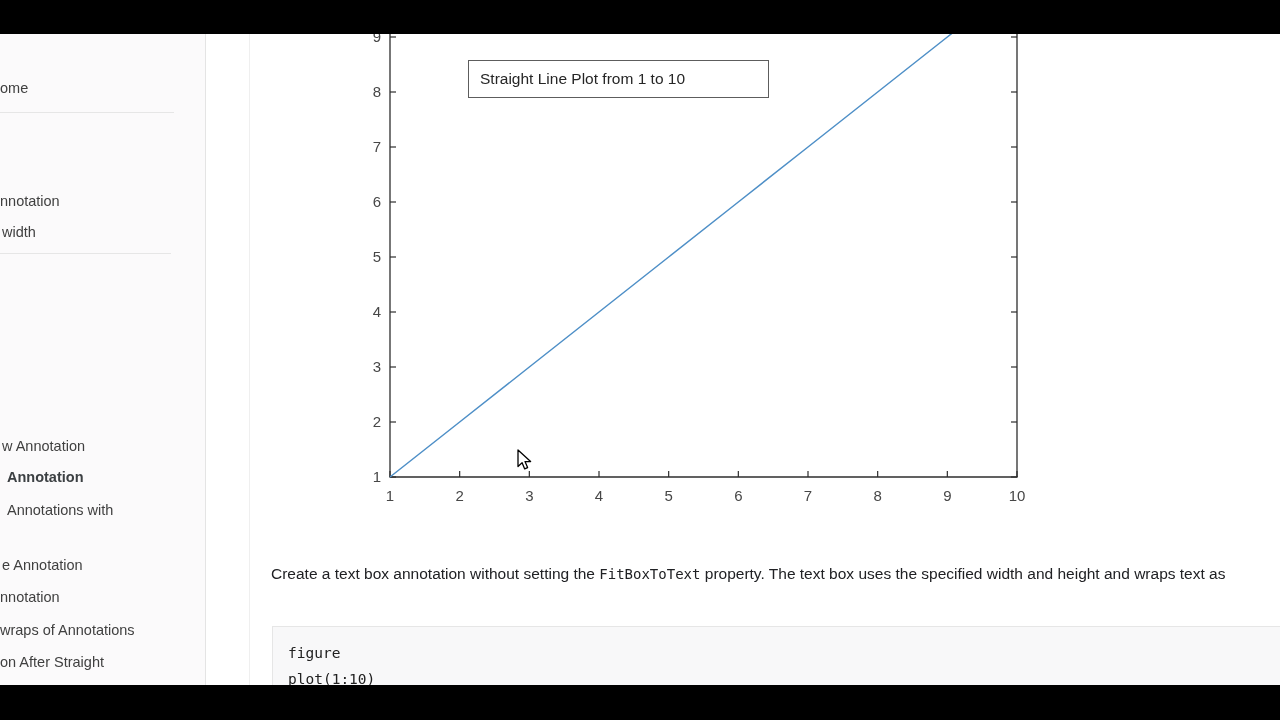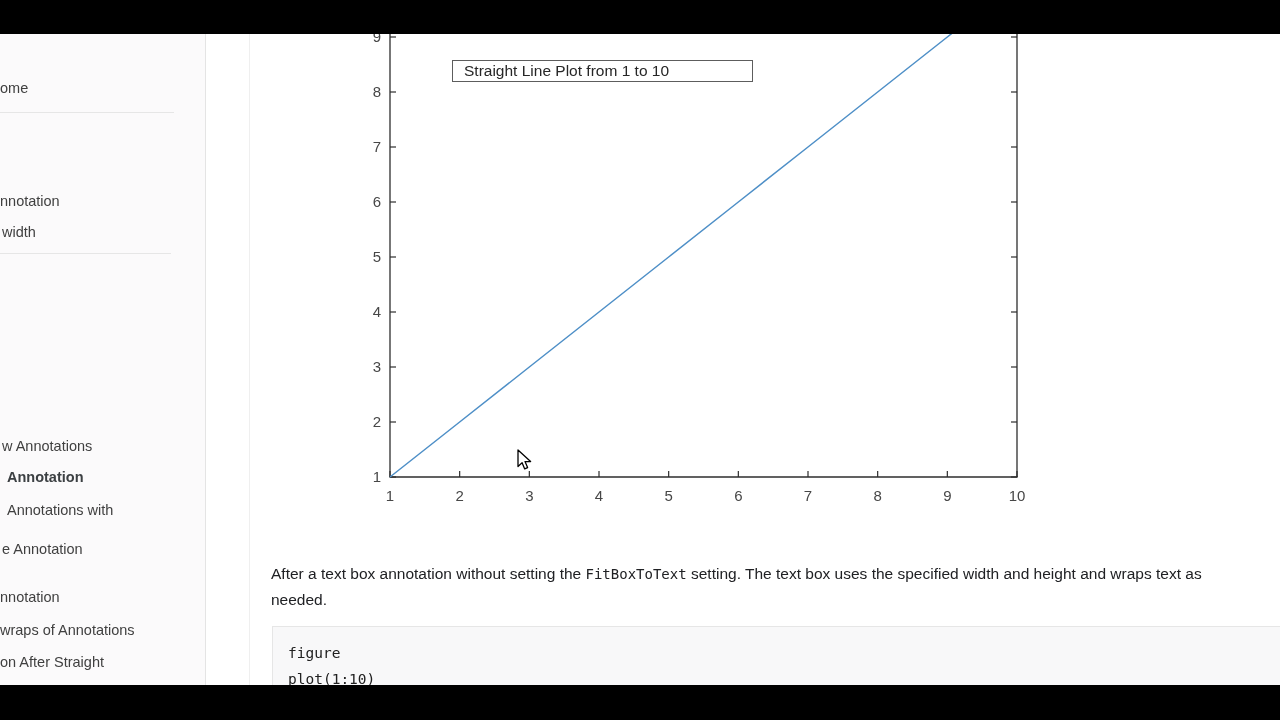--- a/index.html
+++ b/index.html
@@ -48,22 +48,22 @@
   }
 
   
   #plot-svg {
     position: absolute; left: 0; top: 34px;
     width: 1280px; height: 651px;
     z-index: 1;
   }
   .plot-annotation-box {
     position: absolute;
-    left: 452px; top: 60px;
-    width: 301px; height: 22px;
+    left: 468px; top: 60px;
+    width: 301px; height: 38px;
     border: 1.4px solid #5d5d5d;
     background: #ffffff;
     box-sizing: border-box;
     display: flex; align-items: center;
     padding-left: 11px;
     font-size: 15.5px;
     color: #262626;
     z-index: 2;
     white-space: nowrap;
   }
@@ -116,24 +116,24 @@
 
 <nav>
   <div class="sidebar-bg"></div>
   <div class="gutter-line"></div>
 
   <div class="sidebar-item" style="top:79px;left:0">ome</div>
   <div class="sidebar-divider" style="top:112px;width:174px"></div>
   <div class="sidebar-item" style="top:192px;left:0">nnotation</div>
   <div class="sidebar-item" style="top:223px;left:2px">width</div>
   <div class="sidebar-divider" style="top:253px;width:171px"></div>
-  <div class="sidebar-item" style="top:437px;left:2px">w Annotations</div>
+  <div class="sidebar-item" style="top:437px;left:2px">w Annotation</div>
   <div class="sidebar-item bold" style="top:468px;left:7px">Annotation</div>
   <div class="sidebar-item" style="top:501px;left:7px">Annotations with</div>
-  <div class="sidebar-item" style="top:540px;left:2px">e Annotation</div>
+  <div class="sidebar-item" style="top:556px;left:2px">e Annotation</div>
   <div class="sidebar-item" style="top:588px;left:0">nnotation</div>
   <div class="sidebar-item" style="top:621px;left:0">wraps of Annotations</div>
   <div class="sidebar-item" style="top:653px;left:0">on After Straight</div>
 </nav>
 
 <svg id="plot-svg" xmlns="http://www.w3.org/2000/svg">
     <line x1="390" y1="0" x2="390" y2="443" stroke="#2d2d2d" stroke-width="1.3"></line>
     <line x1="1017" y1="0" x2="1017" y2="443" stroke="#2d2d2d" stroke-width="1.3"></line>
     <line x1="389.35" y1="443" x2="1017.65" y2="443" stroke="#2d2d2d" stroke-width="1.3"></line>
     <line x1="390" y1="443" x2="390" y2="437" stroke="#2d2d2d" stroke-width="1.2"></line>
@@ -188,20 +188,19 @@
 
 <div class="plot-annotation-box">
   <span>Straight Line Plot from 1 to 10</span>
 </div>
 
 <svg id="mouse-cursor" width="16" height="22" viewBox="0 0 16 22" style="left: 517px; top: 449px;">
   <polygon points="1,1 1,17.5 5.1,13.7 7.7,19.9 10.6,18.6 8,12.6 13.6,12.6" fill="#ffffff" stroke="#000000" stroke-width="1.3" stroke-linejoin="round"></polygon>
 </svg>
 
 <div class="doc-paragraph">
-  <div><span>After a text box annotation without setting the </span><span class="code-inline">FitBoxToText</span><span> setting. The text box uses the specified width and height and wraps text as</span></div>
-  <div>needed.</div>
+  <div><span>Create a text box annotation without setting the </span><span class="code-inline">FitBoxToText</span><span> property. The text box uses the specified width and height and wraps text as</span></div>
 </div>
 
 <div class="code-block">
   <div class="code-line">figure</div>
   <div class="code-line">plot(1:10)</div>
 </div>
 
 </body></html>

